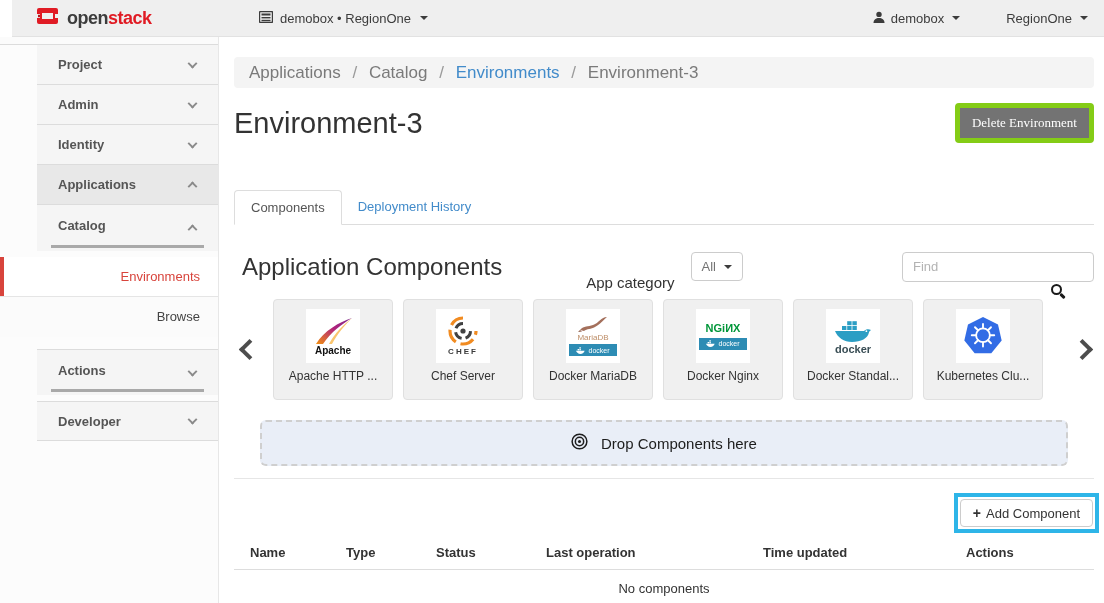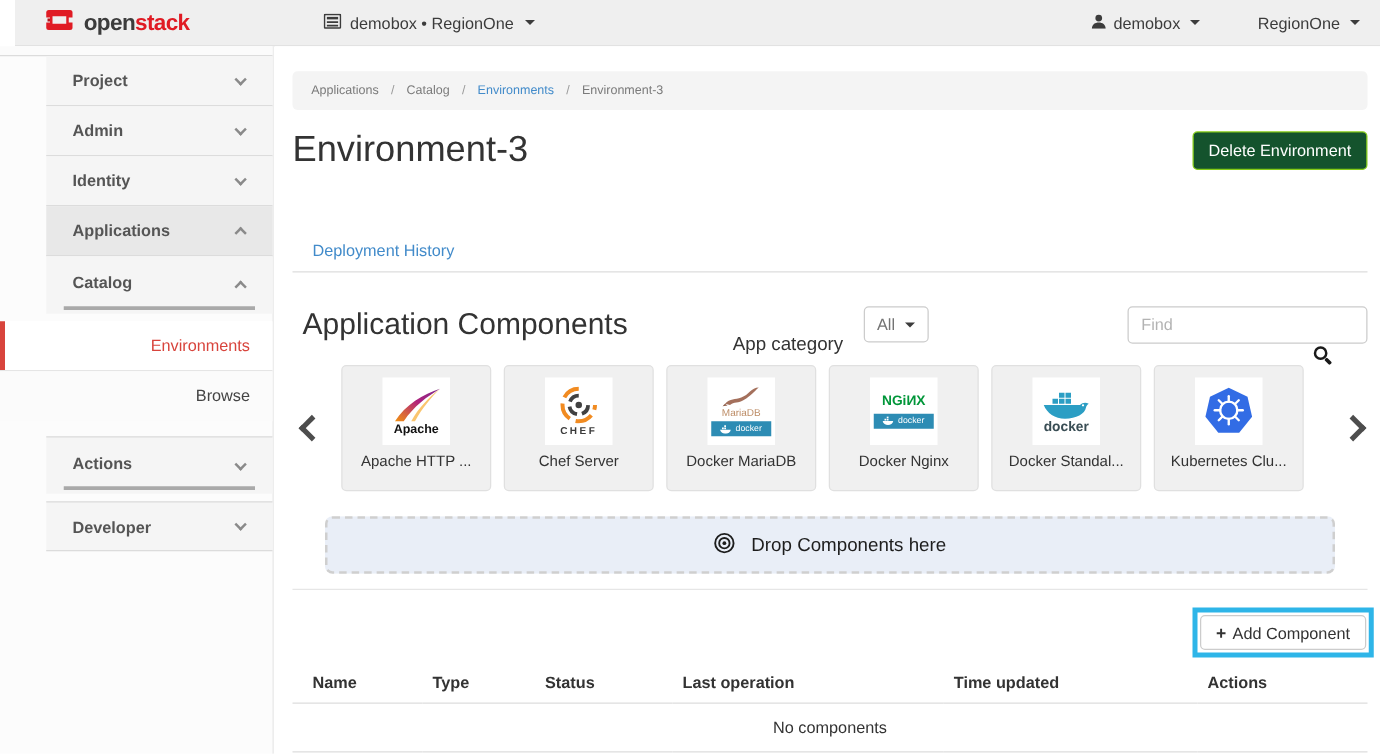--- a/index.html
+++ b/index.html
@@ -59,31 +59,31 @@
   }
   .side-link.active { background:#fff; color:#d8443c; border-bottom:1px solid #e5e5e5; }
   .red-bar { position:absolute; left:0; top:0; bottom:0; width:4px; background:#d8443c; }
   .side-item.bordered { border-top:1px solid #dcdcdc; }
 
   
   .main { position:absolute; top:37px; left:220px; right:0; bottom:0; background:#fff; padding:0 10px 0 14px; }
 
   .breadcrumb {
     margin-top:20px; height:31px; line-height:31px; background:#f4f4f4;
-    border-radius:4px; padding-left:15px; font-size:10px; color:#7a7a7a;
+    border-radius:4px; padding-left:15px; font-size:17px; color:#7a7a7a;
   }
   .breadcrumb .crumb-link { color:#428bca; text-decoration:none; cursor:pointer; }
   .breadcrumb .sep { margin:0 7px; color:#9a9a9a; }
 
   .page-head { margin-top:15px; display:flex; align-items:center; justify-content:space-between; }
   .page-title { font-size:29px; font-weight:400; color:#333; line-height:34px; }
   .btn-danger {
-    background:#14532d; border:1px solid #84cc16; color:#fff; font-size:13px;
+    background:#737373; border:5px solid #84cc16; color:#fff; font-size:13px;
     padding:7px 12px; border-radius:4px; cursor:pointer;
-    font-family:Liberation Sans, sans-serif;
+    font-family:Liberation Serif, serif;
   }
 
   .tabs { margin-top:47px; display:flex; border-bottom:1px solid #ddd; }
   .tab {
     font-size:13px; padding:9px 16px; cursor:pointer;
   }
   .tab.active {
     color:#555; background:#fff; border:1px solid #ddd; border-bottom:1px solid #fff;
     border-radius:4px 4px 0 0; margin-bottom:-1px;
   }
@@ -274,20 +274,21 @@
       <span class="sep">/</span>
       <span>Environment-3</span>
     </div>
 
     <div class="page-head">
       <h1 class="page-title">Environment-3</h1>
       <button class="btn-danger">Delete Environment</button>
     </div>
 
     <div class="tabs">
+      <div class="tab active">Components</div>
       <div class="tab inactive">Deployment History</div>
     </div>
 
     <div class="panel">
 
       <div class="panel-head">
         <h2 class="section-title">Application Components</h2>
         <span class="cat-label">App category</span>
         <button class="dropdown-btn">
           <span>All</span>

